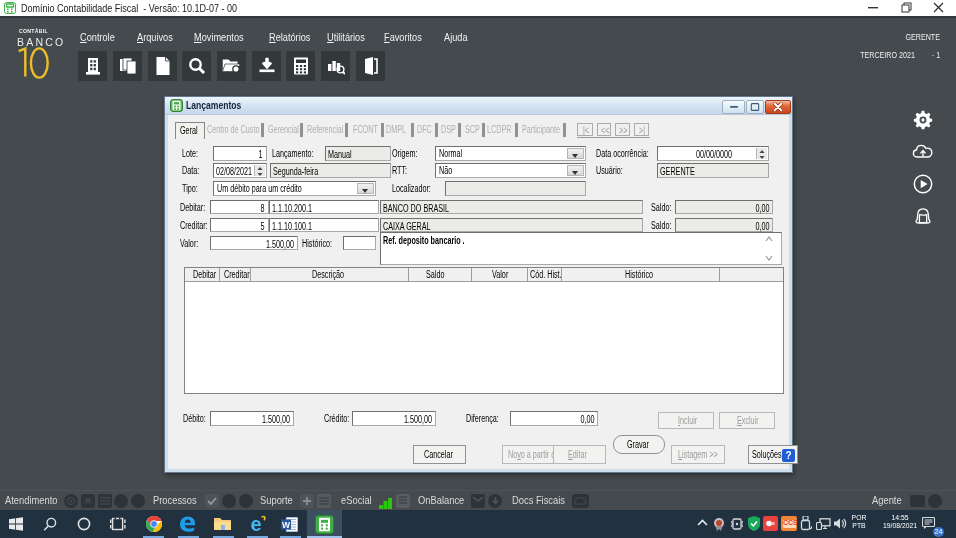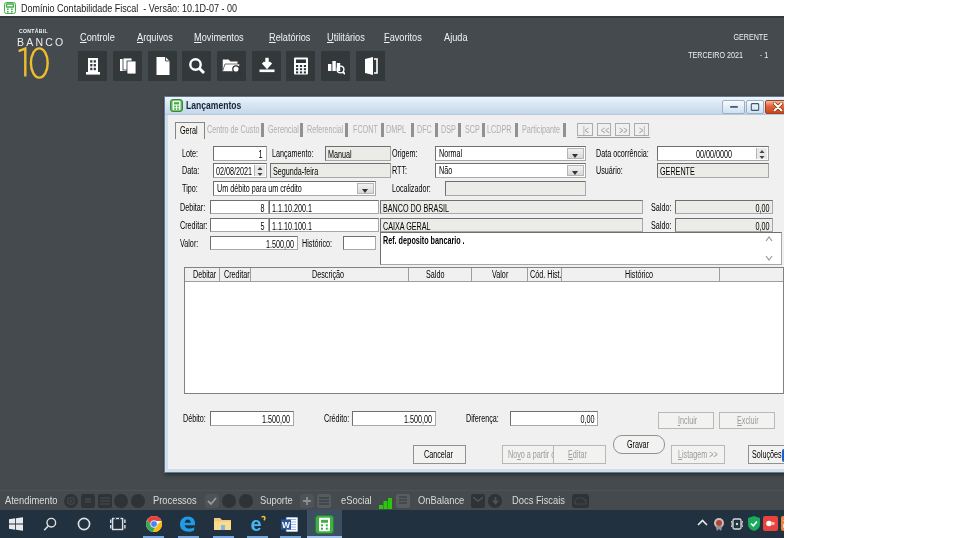--- a/index.html
+++ b/index.html
@@ -1,15 +1,15 @@
 <!DOCTYPE html>
 <html><head><meta charset="utf-8">
 <style>
 html,body{margin:0;padding:0;}
-#screen{position:relative;width:784px;height:538px;overflow:hidden;font-family:"Liberation Sans",sans-serif;background:#444a4d;}
+#screen{position:relative;width:956px;height:538px;overflow:hidden;font-family:"Liberation Sans",sans-serif;background:#444a4d;}
 .abs{position:absolute;}
 
 #titlebar{left:0;top:0;width:956px;height:16px;background:#ffffff;}
 #titlebar .txt{left:21px;top:2px;font-size:11px;color:#1a1a1a;transform:scaleX(.82);transform-origin:0 0;white-space:nowrap;}
 
 .menu{top:31px;font-size:11.5px;color:#f2f2f2;transform:scaleX(.8);transform-origin:0 0;white-space:nowrap;}
 .menu span{text-decoration:underline;}
 .tbtn{top:51px;width:29px;height:30px;background:#33383b;}
 .tbtn svg{position:absolute;left:50%;top:50%;transform:translate(-50%,-50%);}
 

